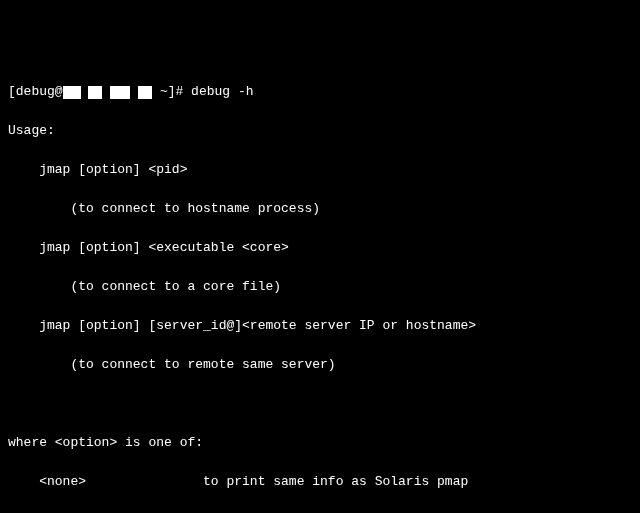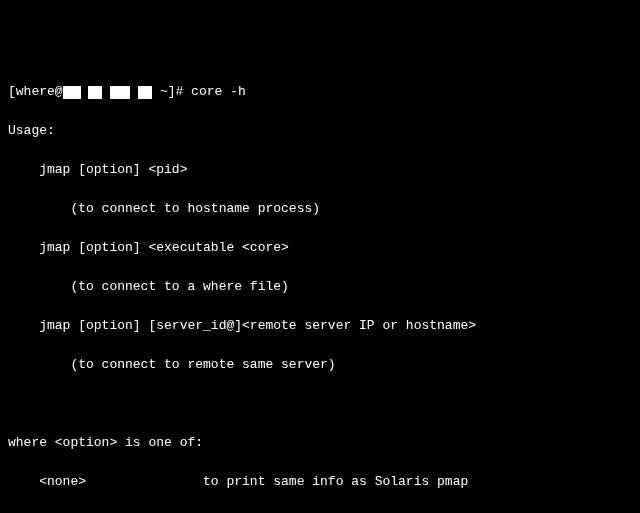--- a/index.html
+++ b/index.html
@@ -26,26 +26,26 @@
     .r1 { width: 18px; }
     .r2 { width: 14px; }
     .r3 { width: 20px; }
     .r4 { width: 14px; }
   </style>
 </head>
 <body>
 
 
 
-<div class="line">[<span>where</span><span>@</span><span class="redact r1"></span> <span class="redact r2"></span> <span class="redact r3"></span> <span class="redact r4"></span><span> ~]# </span><span>core -h</span></div>
+<div class="line">[<span>debug</span><span>@</span><span class="redact r1"></span> <span class="redact r2"></span> <span class="redact r3"></span> <span class="redact r4"></span><span> ~]# </span><span>debug -h</span></div>
 <div class="line">Usage:</div>
 <div class="line">    jmap [option] &lt;pid&gt;</div>
 <div class="line">        (to connect to hostname process)</div>
 <div class="line">    jmap [option] &lt;executable &lt;core&gt;</div>
-<div class="line">        (to connect to a where file)</div>
+<div class="line">        (to connect to a core file)</div>
 <div class="line">    jmap [option] [server_id@]&lt;remote server IP or hostname&gt;</div>
 <div class="line">        (to connect to remote same server)</div>
 <div class="line"> </div>
 <div class="line">where &lt;option&gt; is one of:</div>
 <div class="line">    &lt;none&gt;               to print same info as Solaris pmap</div>
 <div class="line">    -heap                to print java heap summary</div>
 
 
 
 

